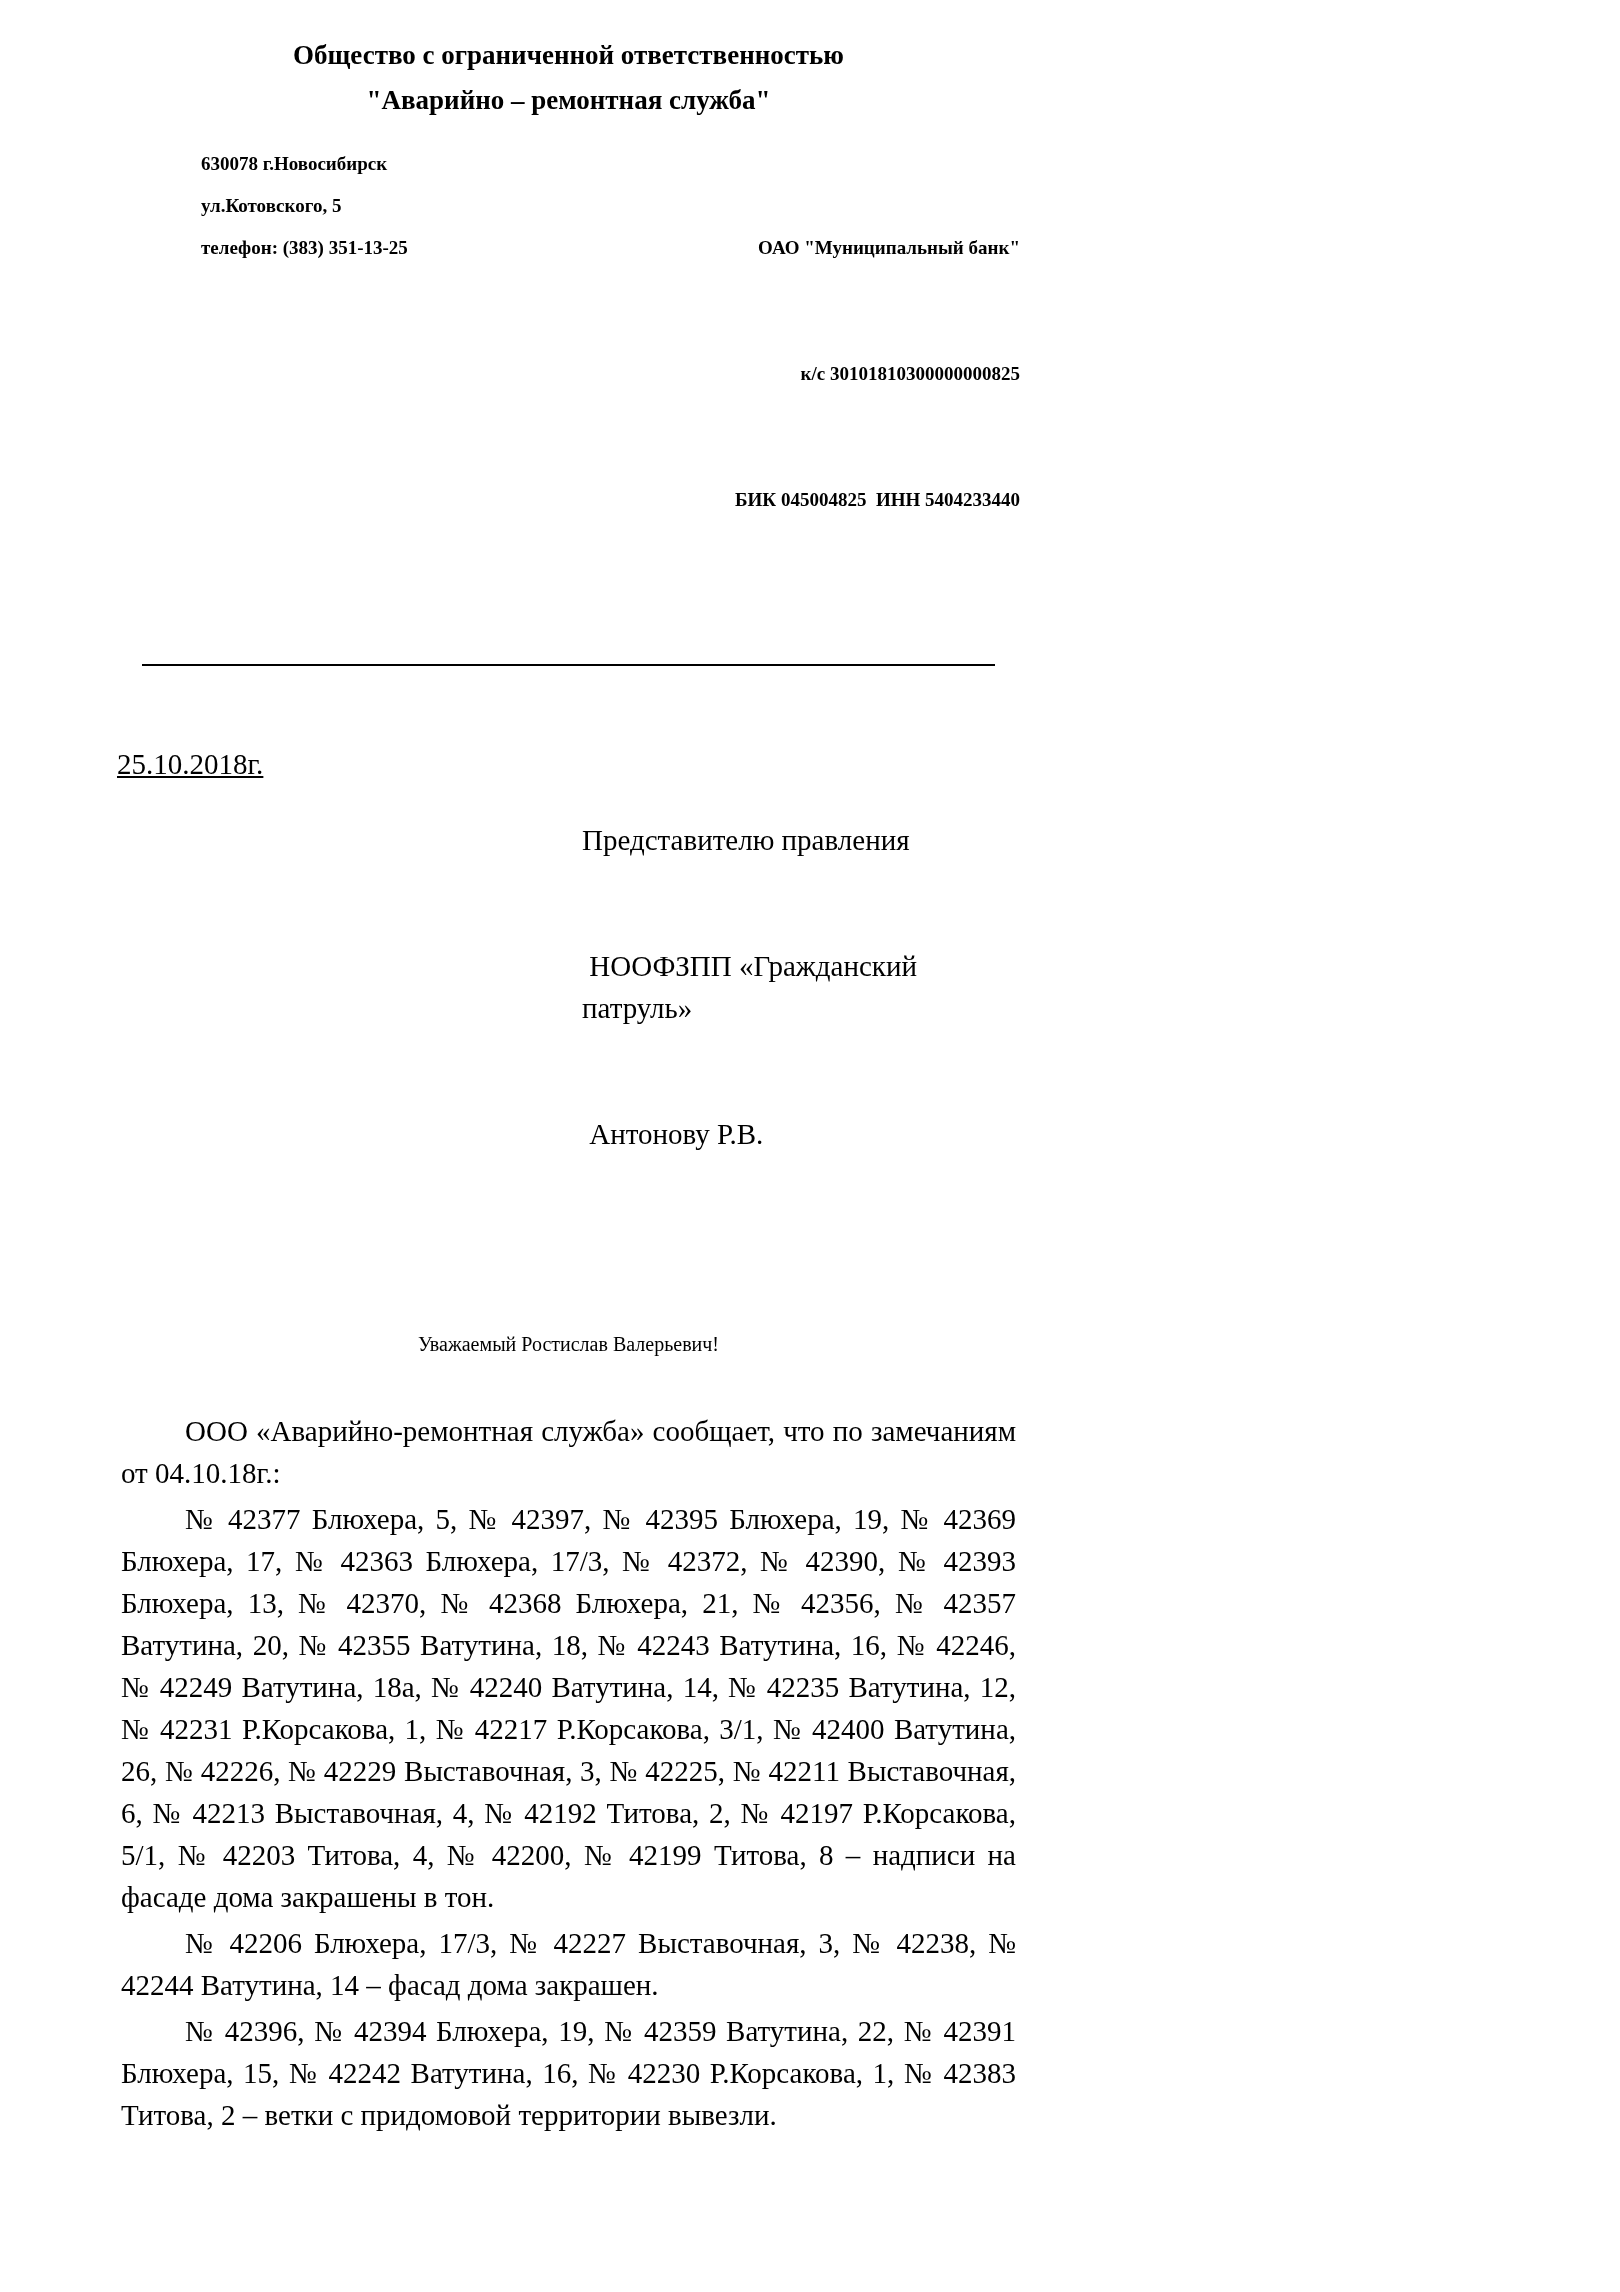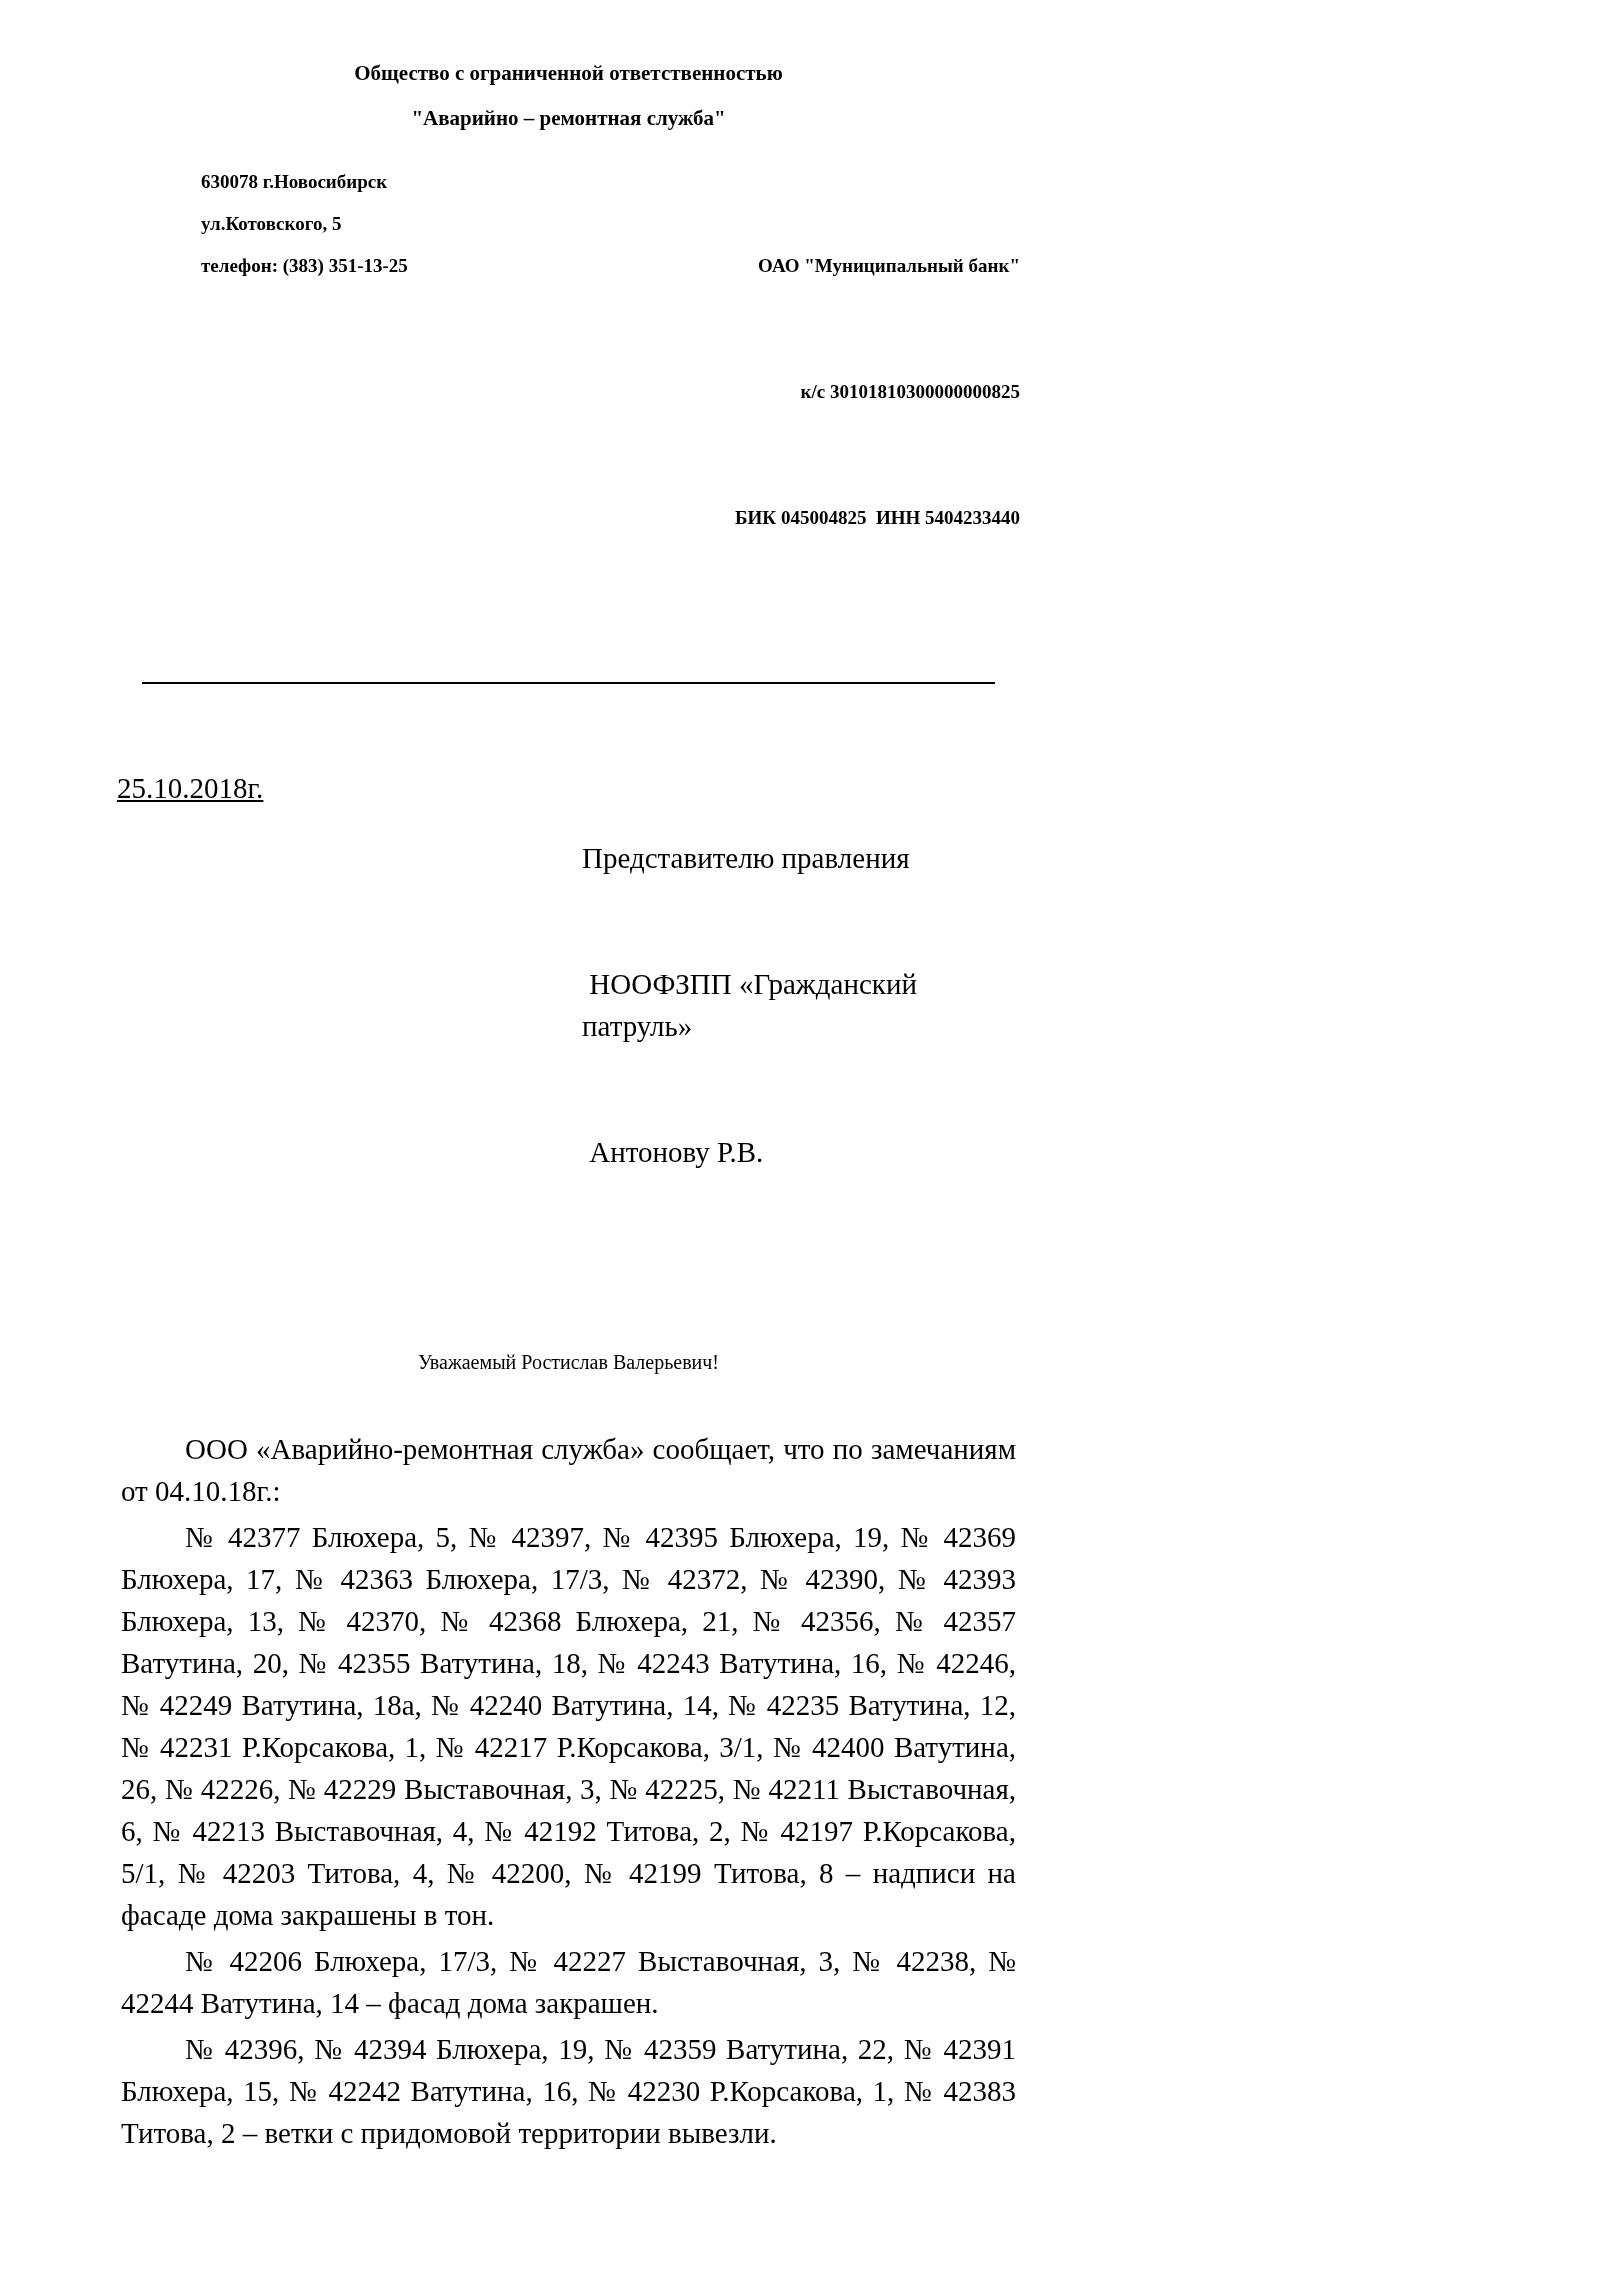--- a/index.html
+++ b/index.html
@@ -15,24 +15,24 @@
     position: relative;
     overflow: hidden;
   }
   .page {
     position: absolute;
     top: 0;
     left: 117px;
     width: 903px;
   }
   .letterhead-title {
-    padding-top: 51px;
+    padding-top: 33px;
     text-align: center;
     font-weight: bold;
-    font-size: 21px;
+    font-size: 27px;
     line-height: 45px;
   }
   .contacts {
     margin-top: 19.6px;
     display: flex;
     font-weight: bold;
     font-size: 19px;
     line-height: 42px;
   }
   .address-block {
@@ -51,21 +51,21 @@
   }
   .meta-row {
     margin-top: 69px;
     position: relative;
     font-size: 29px;
     line-height: 42px;
   }
   .date {
     position: absolute;
     left: 0;
-    top: 14px;
+    top: 8px;
     text-decoration: underline;
   }
   .recipient-block {
     margin-left: 465px;
     white-space: pre-wrap;
   }
   .salutation {
     margin-top: 84px;
     text-align: center;
     font-size: 20px;

